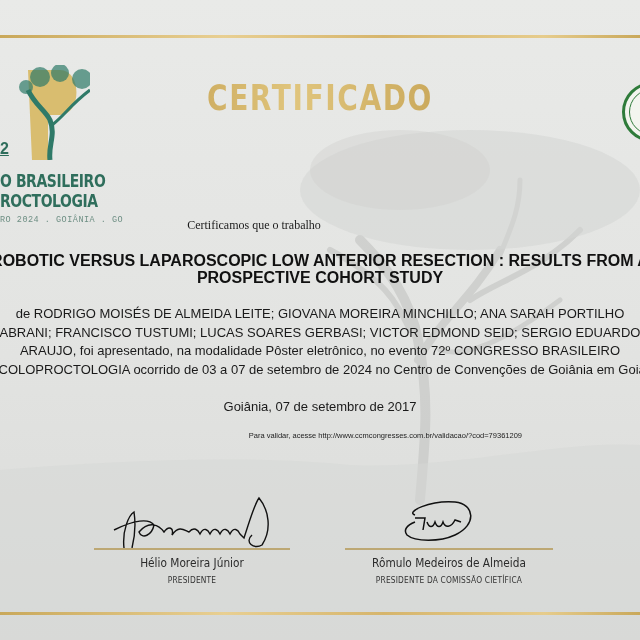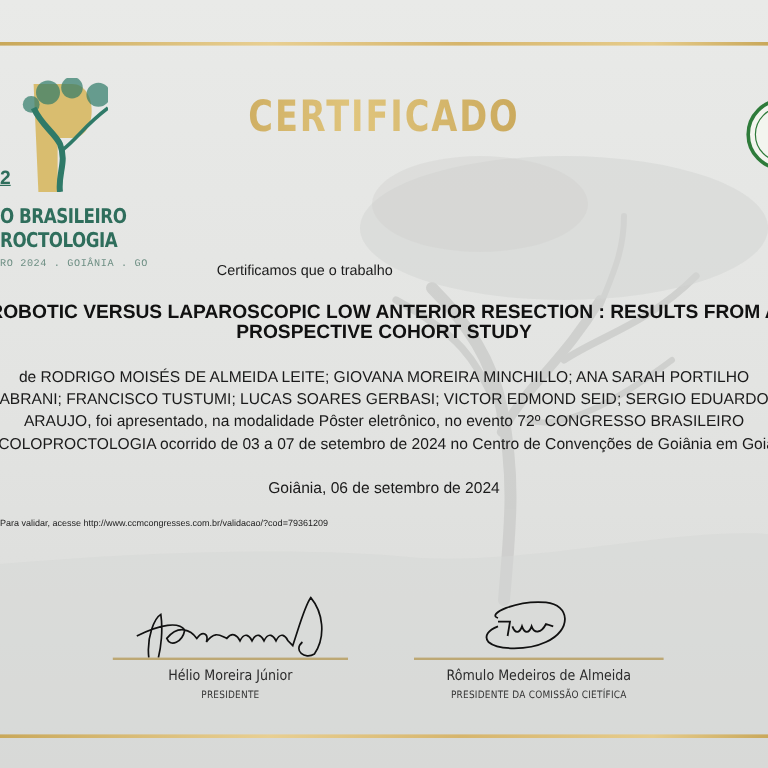--- a/index.html
+++ b/index.html
@@ -24,27 +24,27 @@
 
   .seal { position: absolute; left: 622px; top: 82px; width: 60px; height: 60px; border-radius: 50%;
     border: 3px solid #2e7b3a; background: #f3f5ef; box-sizing: border-box; }
   .seal-inner { position: absolute; left: 4px; top: 4px; right: 4px; bottom: 4px; border-radius: 50%; border: 1.5px solid #2e7b3a; }
 
   .title { position: absolute; left: 0; width: 640px; top: 77px; text-align: center;
     font-family: "DejaVu Sans", sans-serif; font-weight: bold; font-size: 36px; letter-spacing: 2px;
     color: #c6a24f; transform: scaleX(0.78); transform-origin: center;
     background: linear-gradient(90deg, #b68e3c, #e0c57d 45%, #b68e3c); -webkit-background-clip: text; background-clip: text; -webkit-text-fill-color: transparent; }
 
-  .intro { position: absolute; left: 0; width: 508px; top: 218px; text-align: center; font-size: 12px; color: #1b1b1b; }
+  .intro { position: absolute; left: 0; width: 508px; top: 218px; text-align: center; font-size: 12px; color: #1b1b1b; font-family: Liberation Serif, serif; }
   .work-title { position: absolute; left: -60px; width: 760px; top: 252px; text-align: center;
     font-weight: bold; font-size: 16px; line-height: 17px; color: #111; }
   .body-text { position: absolute; left: -75px; width: 790px; top: 305px; text-align: center;
     font-size: 13px; line-height: 18.5px; color: #1a1a1a; }
   .date { position: absolute; left: 0; width: 640px; top: 399px; text-align: center; font-size: 13px; color: #1a1a1a; }
-  .validate { position: absolute; left: 0; width: 640px; top: 431px; text-align: left; font-size: 7.5px; color: #222; }
+  .validate { position: absolute; left: 0; width: 522px; top: 431px; text-align: right; font-size: 7.5px; color: #222; }
 
   .sig { position: absolute; top: 490px; width: 200px; }
   .sig.left { left: 94px; width: 196px; }
   .sig.right { left: 345px; width: 208px; }
   .sig-line { position: absolute; top: 58px; left: 0; right: 0; height: 2px; background: #bda874; }
   .sig-svg { position: absolute; top: 0; left: 0; }
   .sig-name { position: absolute; top: 66px; left: 0; right: 0; text-align: center; font-size: 12px; color: #2b2b2b;
     font-family: "DejaVu Sans", sans-serif; transform: scaleX(0.88); }
   .sig-role { position: absolute; top: 85px; left: 0; right: 0; text-align: center; font-size: 8.5px; color: #333;
     font-family: "DejaVu Sans", sans-serif; transform: scaleX(0.88); letter-spacing: 0.2px; }
@@ -99,21 +99,21 @@
   <div>PROSPECTIVE COHORT STUDY</div>
 </div>
 
 <div class="body-text">
   <div>de RODRIGO MOISÉS DE ALMEIDA LEITE; GIOVANA MOREIRA MINCHILLO; ANA SARAH PORTILHO</div>
   <div>ABRANI; FRANCISCO TUSTUMI; LUCAS SOARES GERBASI; VICTOR EDMOND SEID; SERGIO EDUARDO</div>
   <div>ARAUJO, foi apresentado, na modalidade Pôster eletrônico, no evento 72º CONGRESSO BRASILEIRO</div>
   <div>DE COLOPROCTOLOGIA ocorrido de 03 a 07 de setembro de 2024 no Centro de Convenções de Goiânia em Goiânia</div>
 </div>
 
-<div class="date">Goiânia, 06 de setembro de 2024</div>
+<div class="date">Goiânia, 07 de setembro de 2017</div>
 <div class="validate">Para validar, acesse http://www.ccmcongresses.com.br/validacao/?cod=79361209</div>
 
 <div class="sig left">
   <svg class="sig-svg" width="196" height="62">
     <path d="M30 58 C 28 40, 35 25, 40 22 C 42 35, 40 50, 38 58 M 20 40 C 40 30, 55 28, 60 35 C 58 45, 48 50, 45 42 C 55 30, 65 35, 70 42 C 75 35, 80 38, 78 45 C 85 35, 90 40, 95 42 C 100 36, 104 40, 106 44 C 110 36, 114 40, 116 44 C 120 36, 124 40, 126 44 C 130 36, 134 40, 136 44 C 140 36, 144 40, 146 44 L 150 48 C 156 30, 160 15, 165 8 C 175 20, 178 40, 168 55 C 160 60, 150 52, 158 45" stroke="#111" stroke-width="1.4" fill="none"></path>
   </svg>
   <div class="sig-line"></div>
   <div class="sig-name">Hélio Moreira Júnior</div>
   <div class="sig-role">PRESIDENTE</div>
 </div>

